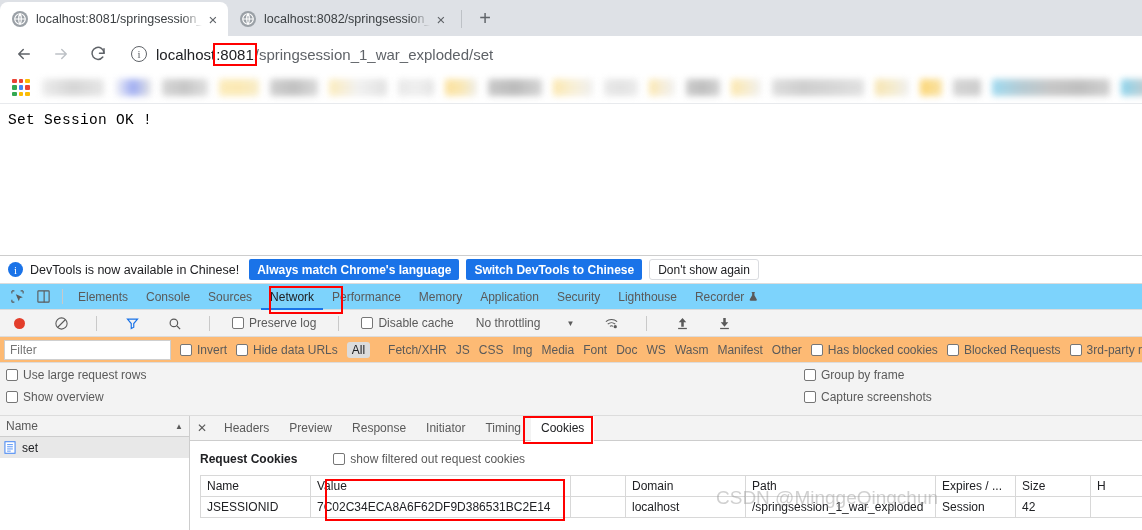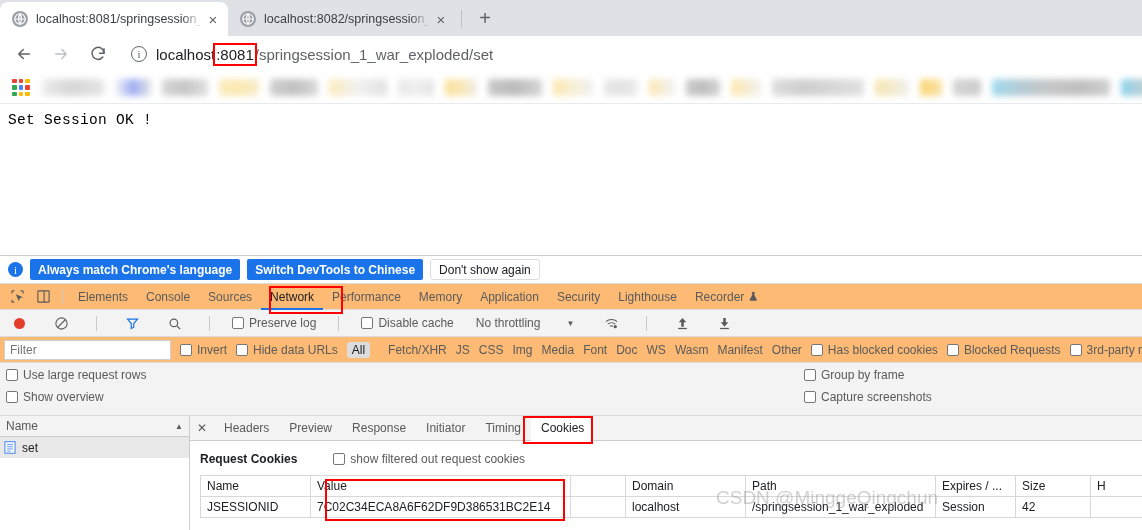--- a/index.html
+++ b/index.html
@@ -151,21 +151,21 @@
   }
   .btn-white {
     background: #fff; color: #202124; border: 1px solid #dadce0;
     height: 21px; padding: 0 8px; font-size: 12px; border-radius: 3px;
     font-family: "Liberation Sans", sans-serif; white-space: nowrap;
   }
 
   .dt-tabs {
     height: 27px; flex: 0 0 27px;
     display: flex; align-items: center;
-    background: #fdba74;
+    background: #7dd3fc;
     border-top: 1px solid #dcdcdc;
     border-bottom: 1px solid #dcdcdc;
     padding-left: 4px; position: relative;
   }
   .dt-icon-btn {
     width: 26px; height: 24px; display: flex;
     align-items: center; justify-content: center; color: #5a5a5a;
   }
   .dt-icon-btn svg { width: 15px; height: 15px; }
   .vsep { width: 1px; height: 15px; background: #c9c9c9; margin: 0 6px; }
@@ -367,20 +367,21 @@
 </div>
 
 <div class="page">
   <div class="page-text">Set Session OK !</div>
 </div>
 
 <div class="devtools">
 
   <div class="dt-notice">
     <span class="notice-info">i</span>
+    <span class="notice-text">DevTools is now available in Chinese!</span>
     <button class="btn-blue">Always match Chrome's language</button>
     <button class="btn-blue">Switch DevTools to Chinese</button>
     <button class="btn-white">Don't show again</button>
   </div>
 
   <div class="dt-tabs">
     <div class="dt-icon-btn">
       <svg viewBox="0 0 24 24" fill="none" stroke="currentColor" stroke-width="1.8">
         <path d="M3 3h4M3 3v4M21 3h-4M21 3v4M3 21h4M3 21v-4"></path>
         <path d="M11 10l7 3-3 1-1 3z" fill="currentColor"></path>

